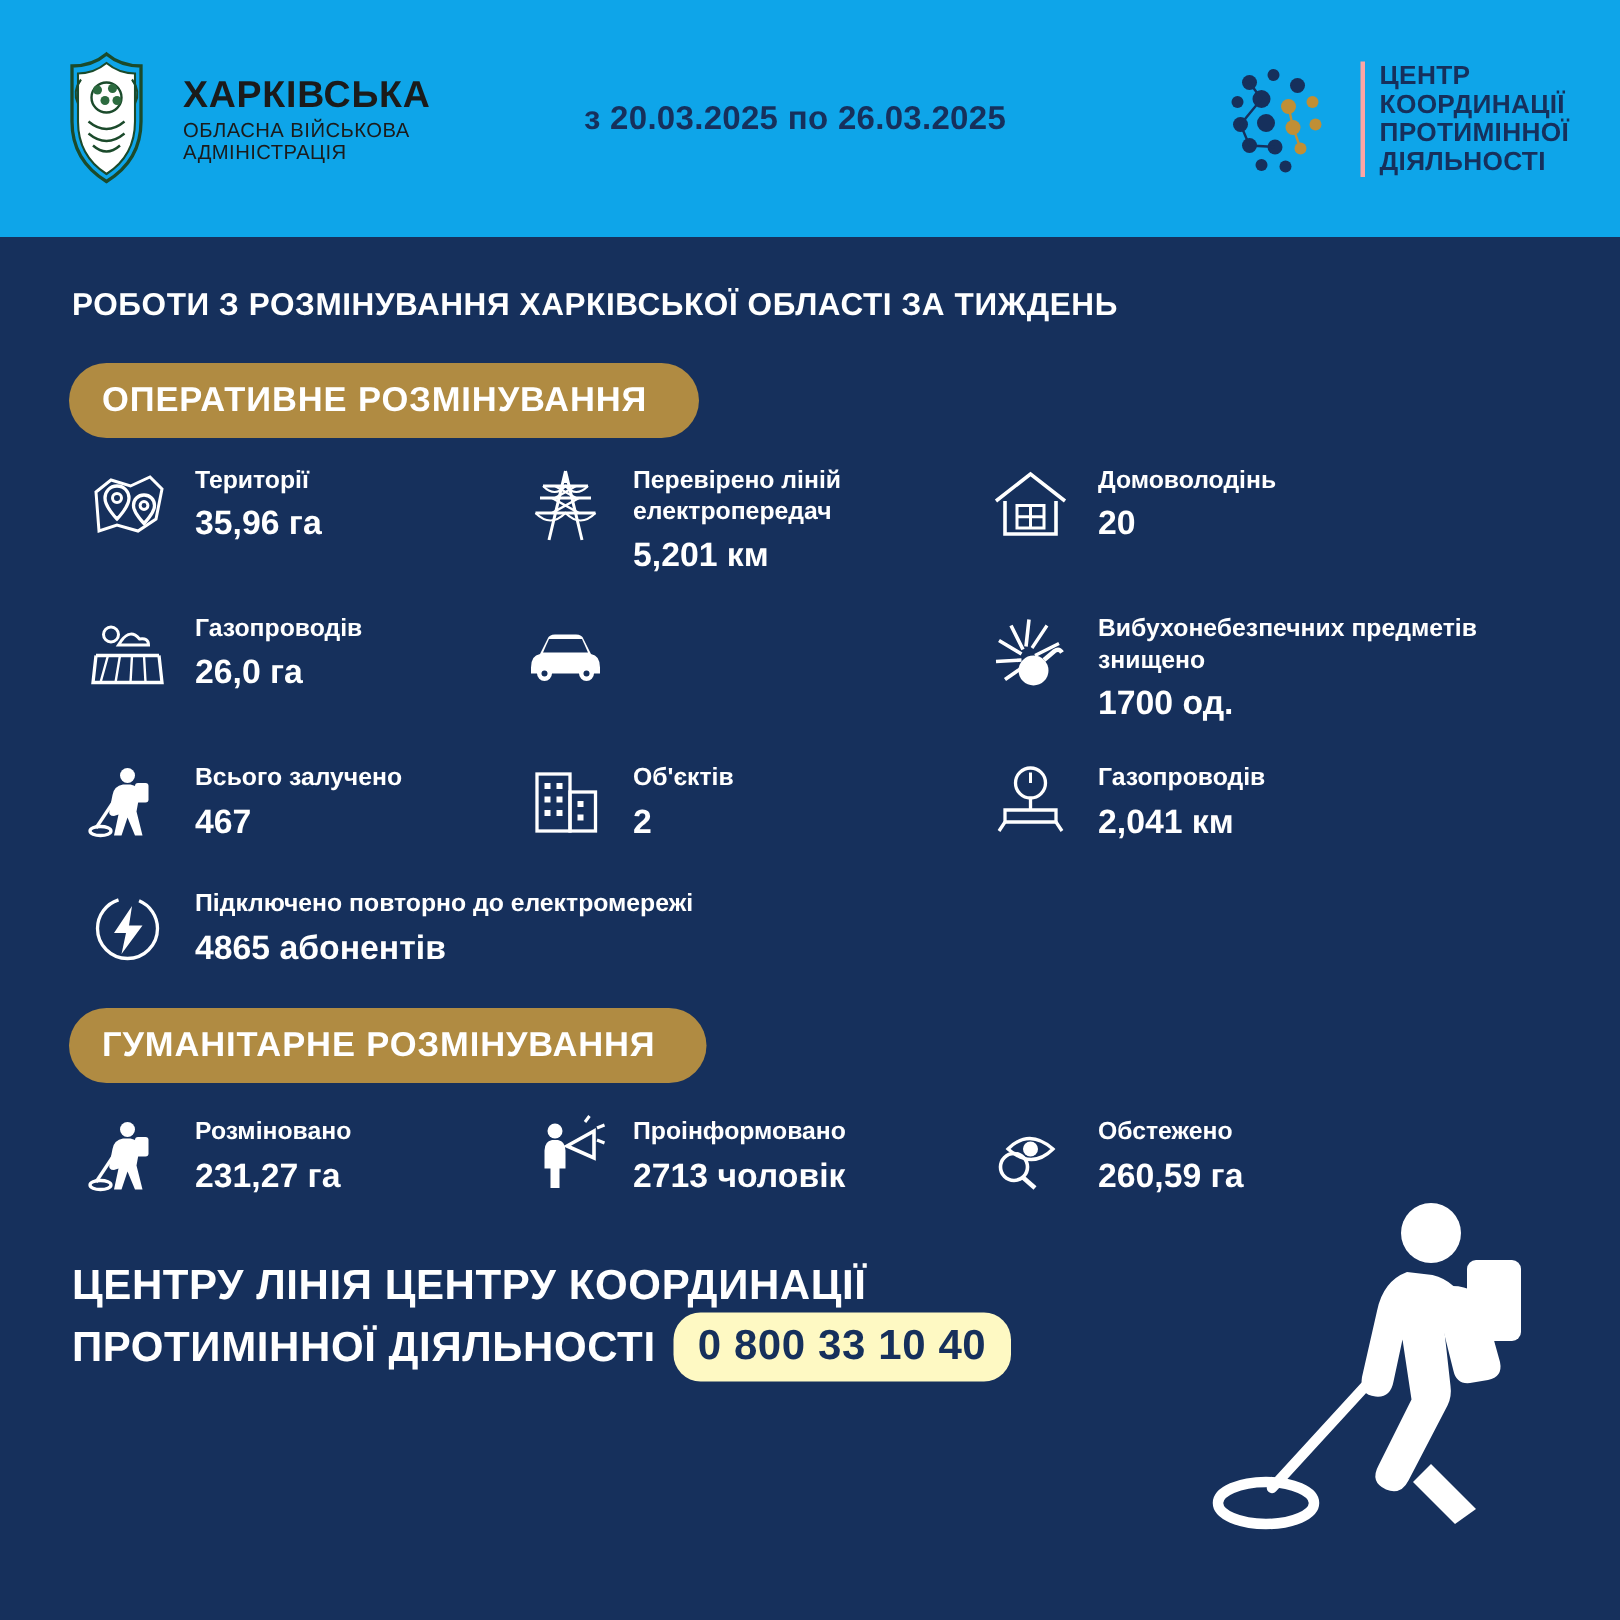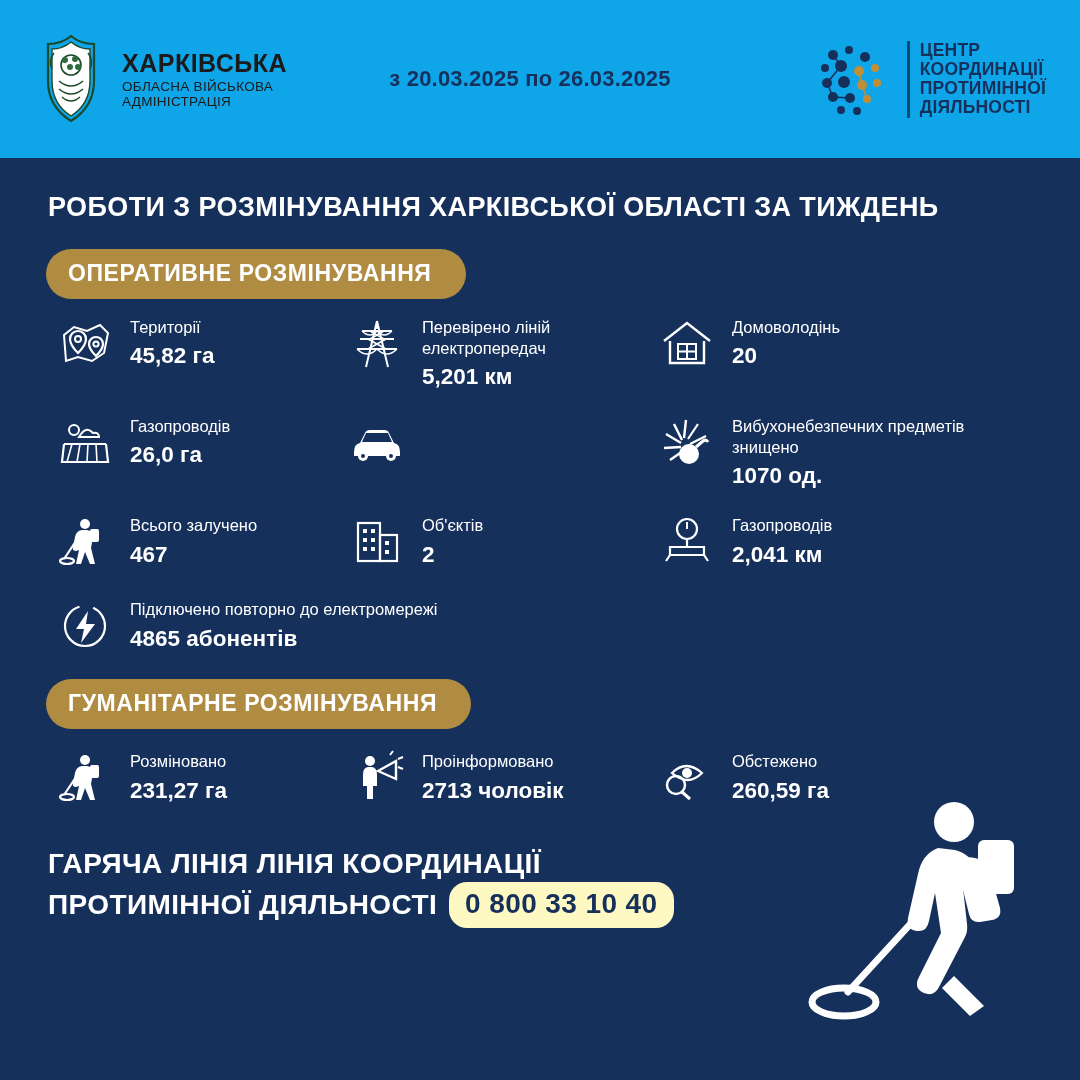--- a/index.html
+++ b/index.html
@@ -76,37 +76,37 @@
     width: 300px;
     flex: none;
     justify-content: flex-end;
   }
   .dots-mark {
     width: 88px;
     height: 88px;
     flex: none;
   }
   .logo-right-text {
-    border-left: 3px solid #0c4a6e;
+    border-left: 3px solid #fca5a5;
     padding-left: 10px;
     line-height: 1.1;
     color: #16305c;
     font-size: 17.5px;
     font-weight: bold;
     letter-spacing: 0.2px;
   }
 
   
   .main {
     position: relative;
     padding: 34px 46px 0 46px;
     color: #ffffff;
   }
   .main-title {
-    font-size: 27px;
+    font-size: 21px;
     font-weight: bold;
     letter-spacing: 0.4px;
     margin: 0 0 26px 2px;
   }
   .section-pill {
     display: inline-block;
     background: #b08b42;
     color: #ffffff;
     font-size: 23px;
     font-weight: bold;
@@ -141,21 +141,21 @@
     flex: none;
     display: flex;
     align-items: center;
     justify-content: center;
   }
   .stat-text {
     padding-top: 4px;
   }
   .stat-label {
     font-size: 16.5px;
-    font-weight: normal;
+    font-weight: bold;
     line-height: 1.28;
     color: #ffffff;
   }
   .stat-value {
     font-size: 22.5px;
     font-weight: bold;
     margin-top: 5px;
     color: #ffffff;
   }
 
@@ -275,21 +275,21 @@
               <svg viewBox="0 0 62 62" width="62" height="62">
                 <path d="M10 22 L20 14 L33 18 L46 12 L54 20 L50 40 L38 48 L24 44 L12 48 Z" fill="none" stroke="#fff" stroke-width="2"></path>
                 <path d="M24 18 c5 0 8 4 8 8 0 6 -8 14 -8 14 s-8 -8 -8 -14 c0 -4 3 -8 8 -8 z" fill="none" stroke="#fff" stroke-width="2.2"></path>
                 <circle cx="24" cy="26" r="3" fill="none" stroke="#fff" stroke-width="2"></circle>
                 <path d="M42 24 c4 0 7 3 7 7 0 5 -7 12 -7 12 s-7 -7 -7 -12 c0 -4 3 -7 7 -7 z" fill="none" stroke="#fff" stroke-width="2.2"></path>
                 <circle cx="42" cy="31" r="2.6" fill="none" stroke="#fff" stroke-width="2"></circle>
               </svg>
             </span>
             <div class="stat-text">
               <div class="stat-label">Території</div>
-              <div class="stat-value">45,82 га</div>
+              <div class="stat-value">35,96 га</div>
             </div>
           </div>
 
           <div class="cell c2">
             <span class="icon">
               <svg viewBox="0 0 62 62" width="62" height="62">
                 <path d="M31 8 L20 54 M31 8 L42 54" fill="none" stroke="#fff" stroke-width="2"></path>
                 <path d="M16 18 L46 18 M14 26 L48 26 M11 36 L51 36" fill="none" stroke="#fff" stroke-width="2"></path>
                 <path d="M24 18 L38 26 M38 18 L24 26 M22 26 L40 36 M40 26 L22 36" fill="none" stroke="#fff" stroke-width="1.6"></path>
                 <path d="M31 8 L31 16" stroke="#fff" stroke-width="2"></path>
@@ -353,21 +353,21 @@
             <span class="icon">
               <svg viewBox="0 0 62 62" width="62" height="62">
                 <path d="M30 8 L28 26 M18 12 L26 28 M10 22 L25 31 M8 36 L25 35 M14 48 L27 39" fill="none" stroke="#fff" stroke-width="2.4"></path>
                 <path d="M42 12 L32 27 M50 24 L34 32" fill="none" stroke="#fff" stroke-width="2.2"></path>
                 <circle cx="33" cy="42" r="10" fill="#fff"></circle>
                 <path d="M40 35 l7 -6 q3 -2 5 1" fill="none" stroke="#fff" stroke-width="3"></path>
               </svg>
             </span>
             <div class="stat-text">
               <div class="stat-label">Вибухонебезпечних предметів знищено</div>
-              <div class="stat-value">1070 од.</div>
+              <div class="stat-value">1700 од.</div>
             </div>
           </div>
         </div>
 
         <div class="row">
           <div class="cell c1">
             <span class="icon">
               <svg viewBox="0 0 62 62" width="62" height="62">
                 <circle cx="31" cy="13" r="5" fill="#fff"></circle>
                 <path d="M28 19 q-6 1 -7 7 l-2 10 q-1 4 3 4 l3 -1 l-3 14 h5 l4 -12 l5 12 h5 l-4 -16 l2 -11 q0 -6 -6 -7 z" fill="#fff"></path>
@@ -486,21 +486,21 @@
             <div class="stat-text">
               <div class="stat-label">Обстежено</div>
               <div class="stat-value">260,59 га</div>
             </div>
           </div>
         </div>
       </div>
     </div>
 
     <div class="hotline">
-      <div class="hotline-line">ГАРЯЧА ЛІНІЯ ЛІНІЯ КООРДИНАЦІЇ</div>
+      <div class="hotline-line">ЦЕНТРУ ЛІНІЯ ЦЕНТРУ КООРДИНАЦІЇ</div>
       <div class="hotline-line">
         <span>ПРОТИМІННОЇ ДІЯЛЬНОСТІ</span>
         <span class="hotline-number">0 800 33 10 40</span>
       </div>
     </div>
 
   </div>
 
   <span class="deminer">
     <svg viewBox="0 0 250 250" width="250" height="250">

